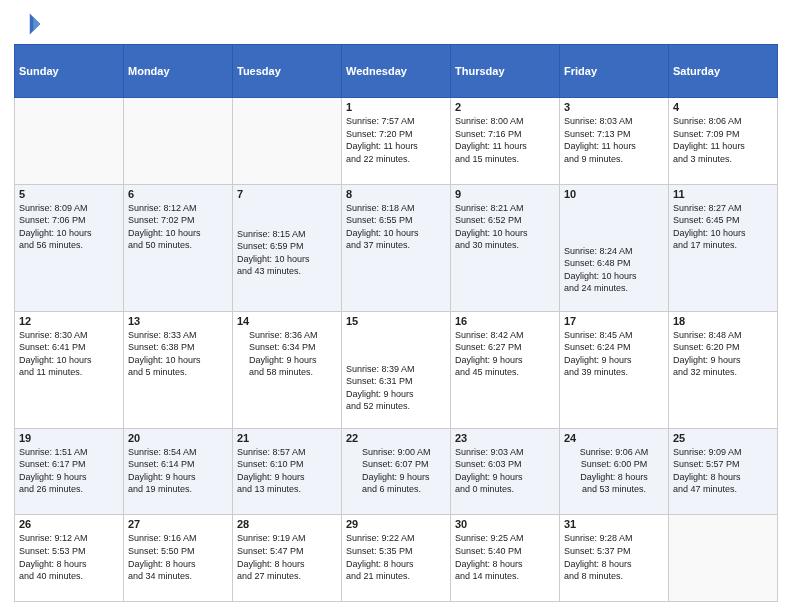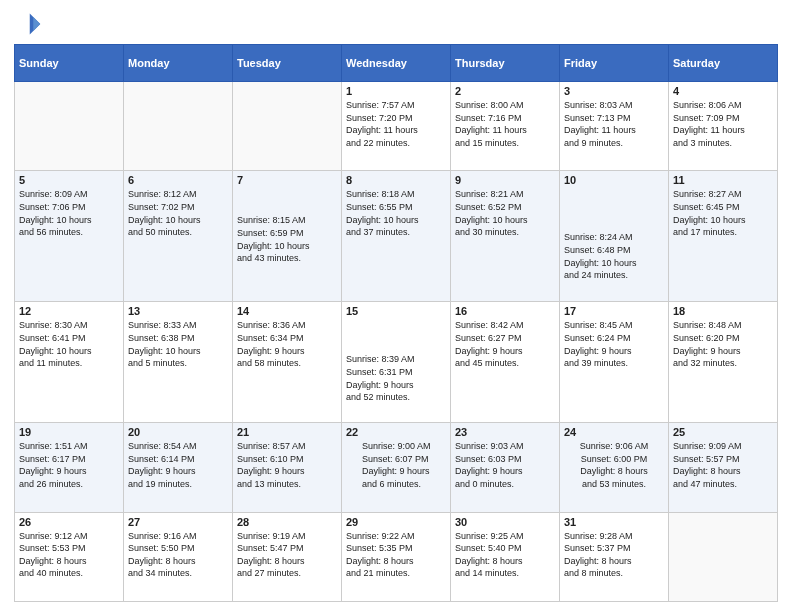--- a/index.html
+++ b/index.html
@@ -57,21 +57,21 @@
       border: 1px solid #ccc;
       border-collapse: collapse;
       width: 100%;
       table-layout: fixed;
     }
     .calendar th {
       background-color: #3a6bbf;
       color: #fff;
       font-size: 11px;
       font-weight: bold;
-      padding: 12px 4px;
+      padding: 20px 4px;
       text-align: left;
       border: 1px solid #2a5aaf;
     }
     .calendar td {
       border: 1px solid #ccc;
       vertical-align: top;
       padding: 3px 4px;
       font-size: 9.5px;
       color: #222;
       height: 78px;
@@ -223,21 +223,21 @@
           </td>
           <td>
             <span class="day-num">13</span>
             <div class="cell-text" style="white-space: pre-line;">Sunrise: 8:33 AM
 Sunset: 6:38 PM
 Daylight: 10 hours
 and 5 minutes.</div>
           </td>
           <td>
             <span class="day-num">14</span>
-            <div class="cell-text" style="white-space: pre-line;">Sunrise: 8:36 AM
+            <div class="cell-text" style="white-space: pre-line; margin-left: 12px;">Sunrise: 8:36 AM
 Sunset: 6:34 PM
 Daylight: 9 hours
 and 58 minutes.</div>
           </td>
           <td>
             <span class="day-num">15</span>
             <div class="cell-text" style="white-space: pre-line; margin-top: 36px;">Sunrise: 8:39 AM
 Sunset: 6:31 PM
 Daylight: 9 hours
 and 52 minutes.</div>

